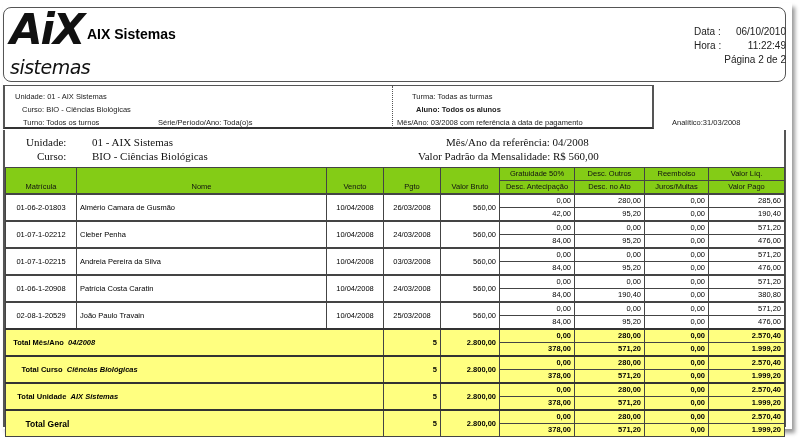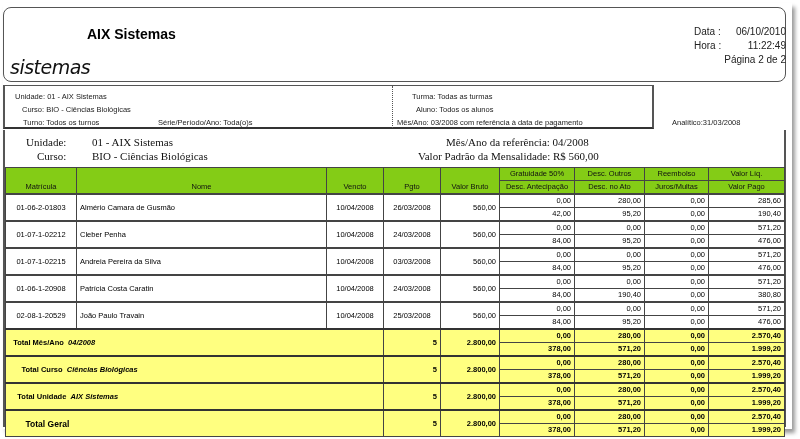--- a/index.html
+++ b/index.html
@@ -73,38 +73,39 @@
   .tot td.tl i { font-style: italic; }
   tr.tot-sep td { border-top: 2px solid #333; }
 </style>
 </head>
 <body>
 
 <div class="page"></div>
 
 <div class="hdr-box">
   <div class="logo">
+    <span class="logo-aix">AiX</span>
     <span class="logo-sis">sistemas</span>
   </div>
   <div class="company">AIX Sistemas</div>
   <div class="meta">
     <div class="meta-row"><span class="lbl">Data :</span><span class="val">06/10/2010</span></div>
     <div class="meta-row"><span class="lbl">Hora :</span><span class="val">11:22:49</span></div>
     <div class="meta-row meta-page">Página 2 de 2</div>
   </div>
 </div>
 
 <div class="filters">
   <div class="frow" style="left:10px; top:6px;"><span class="fl">Unidade:</span> <span>01 - AIX Sistemas</span></div>
   <div class="frow" style="left:17px; top:19px;"><span class="fl">Curso:</span> <span>BIO - Ciências Biológicas</span></div>
   <div class="frow" style="left:18px; top:32px;"><span class="fl">Turno:</span> <span>Todos os turnos</span></div>
   <div class="frow" style="left:153px; top:32px;"><span class="fl">Série/Período/Ano:</span> <span>Toda(o)s</span></div>
   <div class="fdiv"></div>
   <div class="frow" style="left:407px; top:6px;"><span class="fl">Turma:</span> <span>Todas as turmas</span></div>
-  <div class="frow" style="left:411px; top:19px;"><span class="fl">Aluno:</span> <span>Todos os alunos</span></div>
+  <div class="frow" style="left:411px; top:19px;font-weight:bold;"><span class="fl">Aluno:</span> <span>Todos os alunos</span></div>
   <div class="frow" style="left:392px; top:32px;"><span class="fl">Mês/Ano:</span> <span>03/2008  com referência à data de pagamento</span></div>
   <div class="frow" style="left:667px; top:32px;"><span class="fl">Analítico:</span><span>31/03/2008</span></div>
 </div>
 
 <div class="grp-box"></div>
 <div class="grp" style="left:26px; top:136px;">Unidade:</div>
 <div class="grp" style="left:92px; top:136px;">01 - AIX Sistemas</div>
 <div class="grp" style="left:37px; top:150px;">Curso:</div>
 <div class="grp" style="left:92px; top:150px;">BIO - Ciências Biológicas</div>
 <div class="grp" style="left:446px; top:136px;"><span>Mês/Ano da referência:</span> <span>04/2008</span></div>

